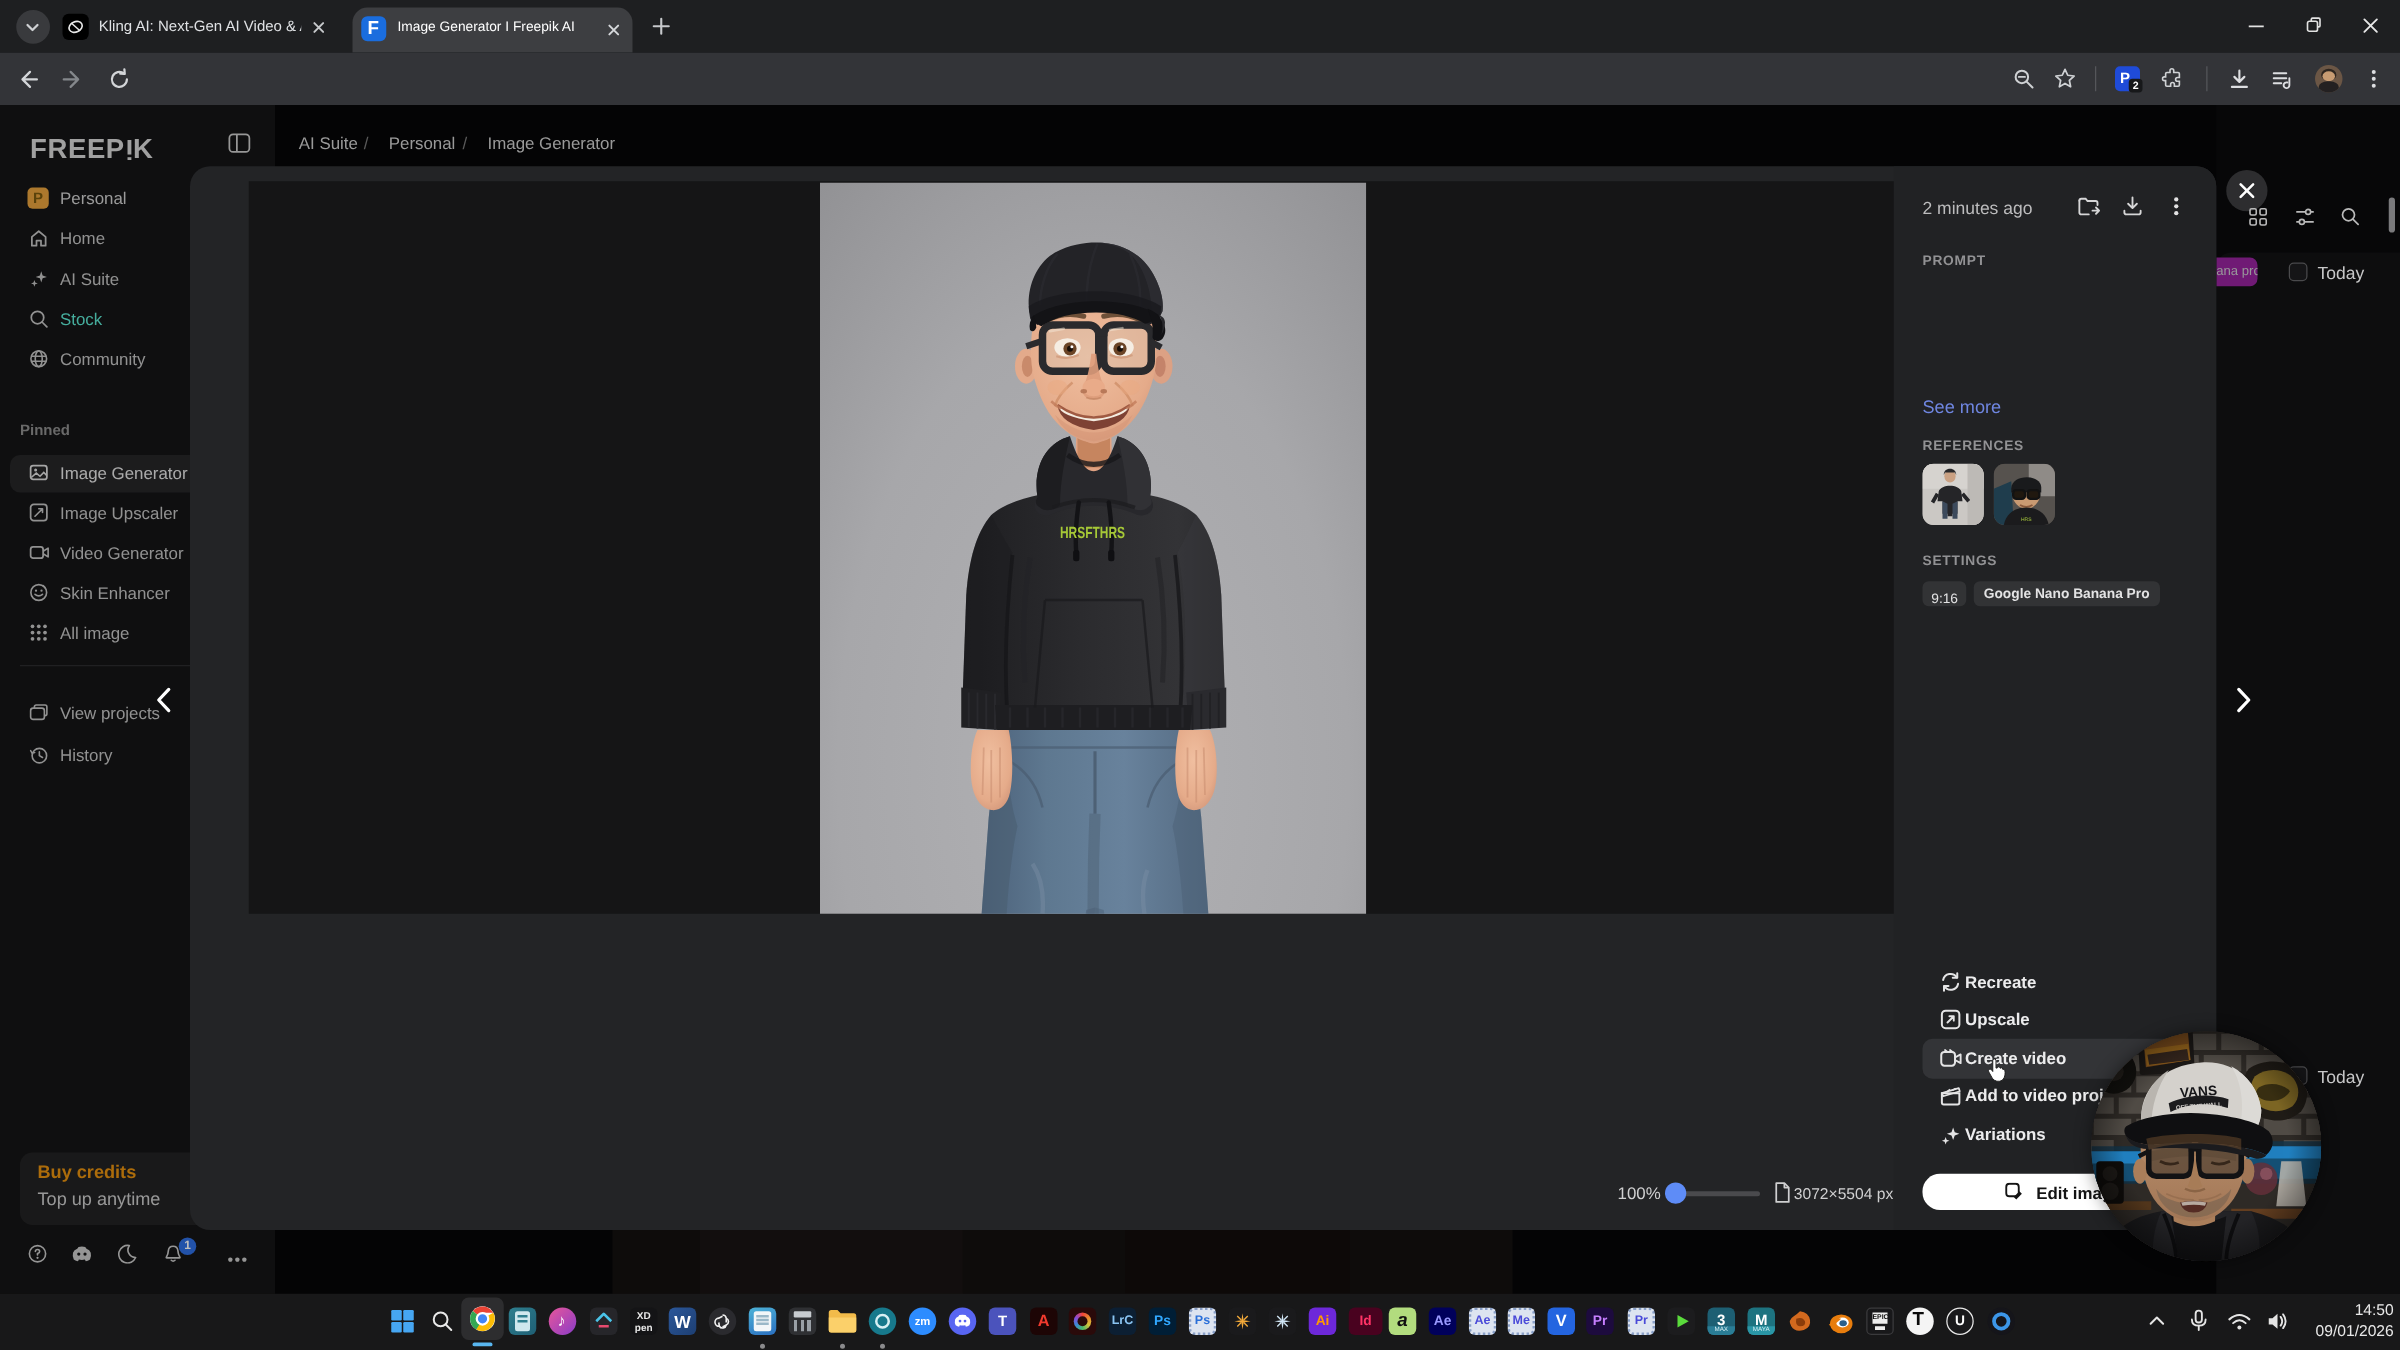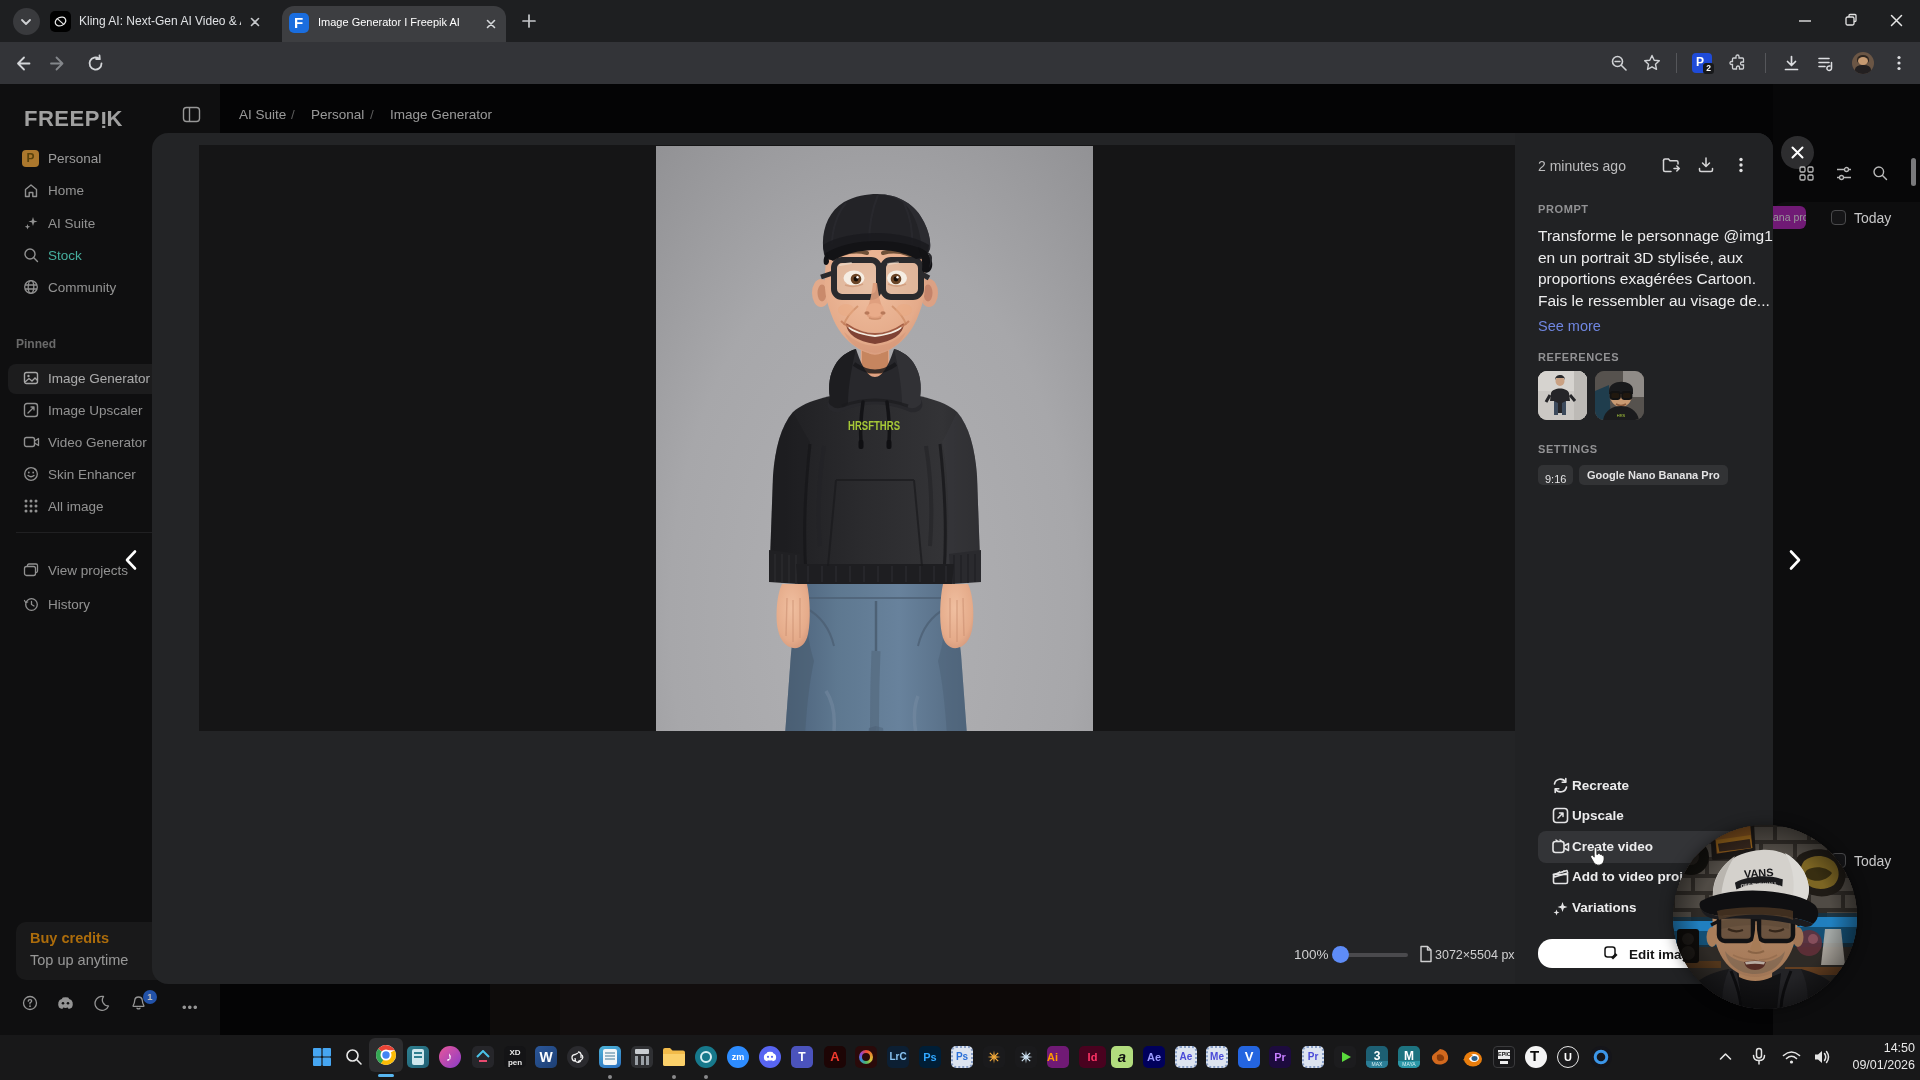--- a/index.html
+++ b/index.html
@@ -467,21 +467,20 @@
           <path d="M2.5 12.5 L2.5 14 Q2.5 15.5 4 15.5 L14 15.5 Q15.5 15.5 15.5 14 L15.5 12.5" fill="none" stroke="#d6d6d7" stroke-width="1.5" stroke-linecap="round"></path>
         </svg>
 
       <svg class="abs" style="left:217px;top:23px" width="18" height="18" viewBox="0 0 18 18">
           <circle cx="9" cy="3.5" r="1.7" fill="#e2e2e3"></circle>
           <circle cx="9" cy="9" r="1.7" fill="#e2e2e3"></circle>
           <circle cx="9" cy="14.5" r="1.7" fill="#e2e2e3"></circle>
         </svg>
 
       <div class="abs" style="left:23px;top:70px;font-size:11px;font-weight:bold;letter-spacing:0.6px;color:#929294;">PROMPT</div>
-      <div class="abs" style="left:23px;top:92px;width:230px;font-size:15.5px;line-height:21.5px;color:#ededee;white-space:nowrap;">Transforme le personnage @img1<br>en un portrait 3D stylisée, aux<br>proportions exagérées Cartoon.<br>Fais le ressembler au visage de...</div>
       <div class="abs" style="left:23px;top:185px;font-size:14.5px;color:#6f86e0;">See more</div>
 
       <div class="abs" style="left:23px;top:218px;font-size:11px;font-weight:bold;letter-spacing:0.6px;color:#929294;">REFERENCES</div>
       <div class="abs" id="ref1" style="left:23px;top:238px;width:49px;height:49px;border-radius:9px;overflow:hidden;background:#c9c6c2;">
         <svg width="49" height="49" viewBox="0 0 49 49">
           <rect width="49" height="49" fill="#cbc8c4"></rect>
           <rect x="0" y="0" width="49" height="20" fill="#d6d3cf"></rect>
           <rect x="36" y="0" width="13" height="49" fill="#bdbab6"></rect>
           <ellipse cx="22" cy="10" rx="4.5" ry="5" fill="#caa183"></ellipse>
           <path d="M 17 9 C 17 5 20 4 22 4 C 25 4 27 6 27 9 L 26 7 L 18 7 Z" fill="#2a2a2c"></path>
@@ -789,21 +788,21 @@
         <path d="M7 0.5 L7.9 6.1 L13.5 7 L7.9 7.9 L7 13.5 L6.1 7.9 L0.5 7 L6.1 6.1 Z" fill="#f2a93a"></path>
         <path d="M2.8 2.8 L6 6 M11.2 2.8 L8 6 M2.8 11.2 L6 8 M11.2 11.2 L8 8" stroke="#f2a93a" stroke-width="1.1"></path>
       </svg>
 
     <div class="abs" style="left:1015px;top:11px;width:22px;height:22px;border-radius:5px;background:#1a1a1c;"></div>
     <svg class="abs" style="left:1019px;top:15px" width="14" height="14" viewBox="0 0 14 14">
         <path d="M7 0.5 L7.9 6.1 L13.5 7 L7.9 7.9 L7 13.5 L6.1 7.9 L0.5 7 L6.1 6.1 Z" fill="#cfe4f4"></path>
         <path d="M2.8 2.8 L6 6 M11.2 2.8 L8 6 M2.8 11.2 L6 8 M11.2 11.2 L8 8" stroke="#cfe4f4" stroke-width="1.1"></path>
       </svg>
 
-    <div class="abs" style="left:1047px;top:11px;width:22px;height:22px;border-radius:5px;background:#701a75;color:#ff9a00;font-size:11px;font-weight:bold;text-align:left;line-height:22px;">Ai</div>
+    <div class="abs" style="left:1047px;top:11px;width:22px;height:22px;border-radius:5px;background:#6d28d9;color:#ff9a00;font-size:11px;font-weight:bold;text-align:center;line-height:22px;">Ai</div>
 
     <div class="abs" style="left:1079px;top:11px;width:27px;height:22px;border-radius:5px;background:#49021f;color:#ff3366;font-size:11px;font-weight:bold;text-align:center;line-height:22px;">Id</div>
 
     <div class="abs" style="left:1111px;top:11px;width:22px;height:22px;border-radius:5px;background:#b2dc7e;color:#101010;font-size:15px;font-weight:bold;font-style:italic;text-align:center;line-height:21px;">a</div>
 
     <div class="abs" style="left:1143px;top:11px;width:22px;height:22px;border-radius:5px;background:#00005b;color:#9999ff;font-size:11px;font-weight:bold;text-align:center;line-height:22px;">Ae</div>
 
     <div class="abs" style="left:1175px;top:11px;width:22px;height:22px;border-radius:5px;background:#dde4f0;border:2px dotted #8aa0c8;color:#4a4ad8;font-size:10px;font-weight:bold;text-align:center;line-height:18px;">Ae</div>
 
     <div class="abs" style="left:1206px;top:11px;width:22px;height:22px;border-radius:5px;background:#dde4f0;border:2px dotted #8aa0c8;color:#4a4ad8;font-size:10px;font-weight:bold;text-align:center;line-height:18px;">Me</div>

